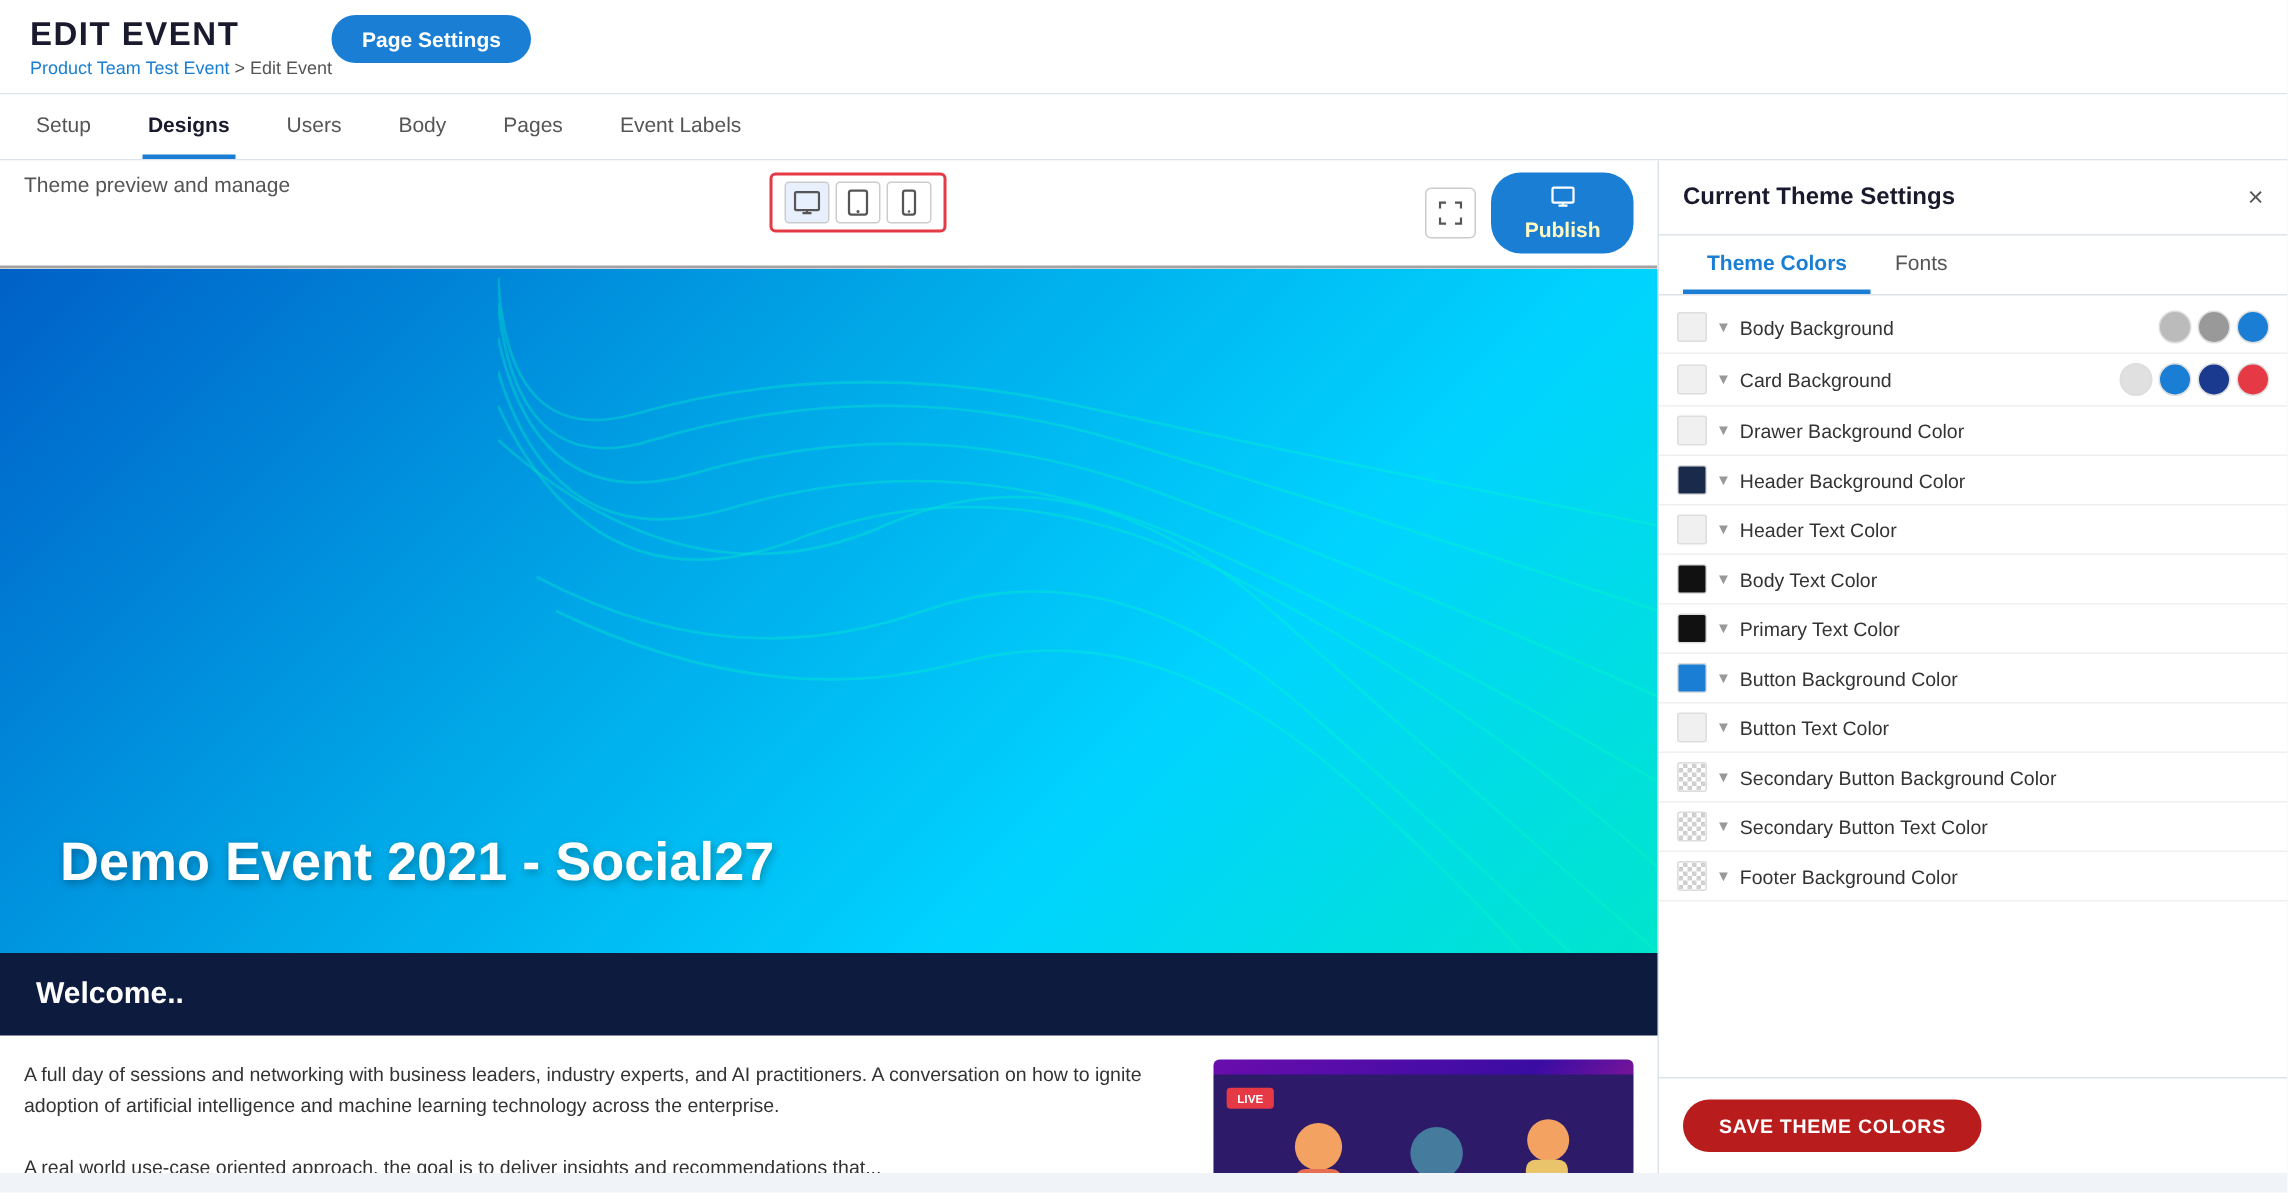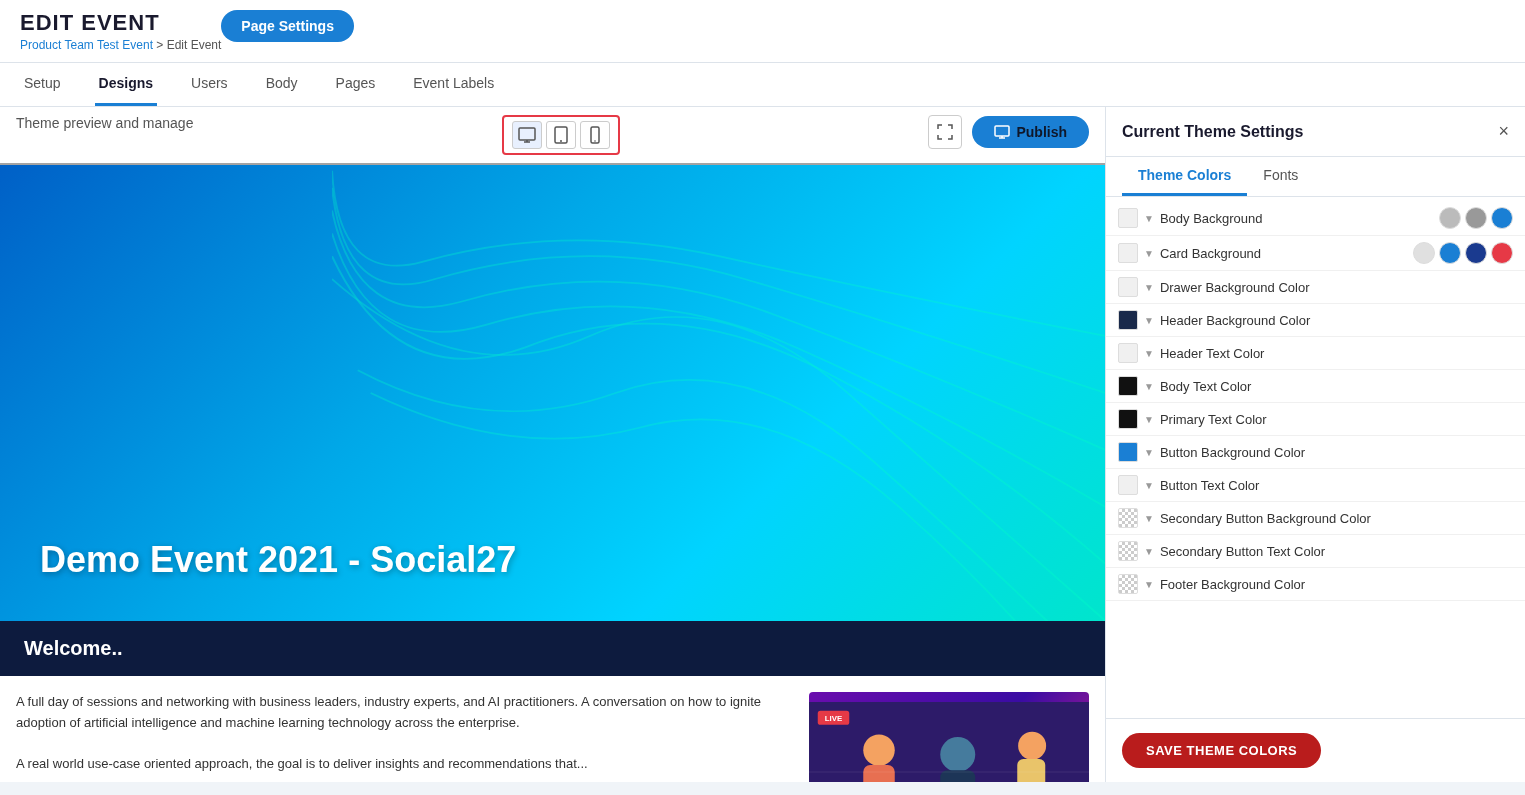--- a/index.html
+++ b/index.html
@@ -118,30 +118,31 @@
       border-radius: 4px;
       width: 34px;
       height: 34px;
       cursor: pointer;
       display: flex;
       align-items: center;
       justify-content: center;
     }
     .publish-btn {
       background: #1a7fd4;
-      color: #0f172a;
+      color: #fef9c3;
       border: none;
       border-radius: 20px;
       padding: 8px 22px;
       font-size: 14px;
       font-weight: 600;
       cursor: pointer;
       display: flex;
       align-items: center;
       gap: 6px;
+      flex-direction: column;
     }
 
     .preview-content {
       flex: 1;
       overflow-y: auto;
     }
 
     .hero-banner {
       width: 100%;
       height: 456px;

